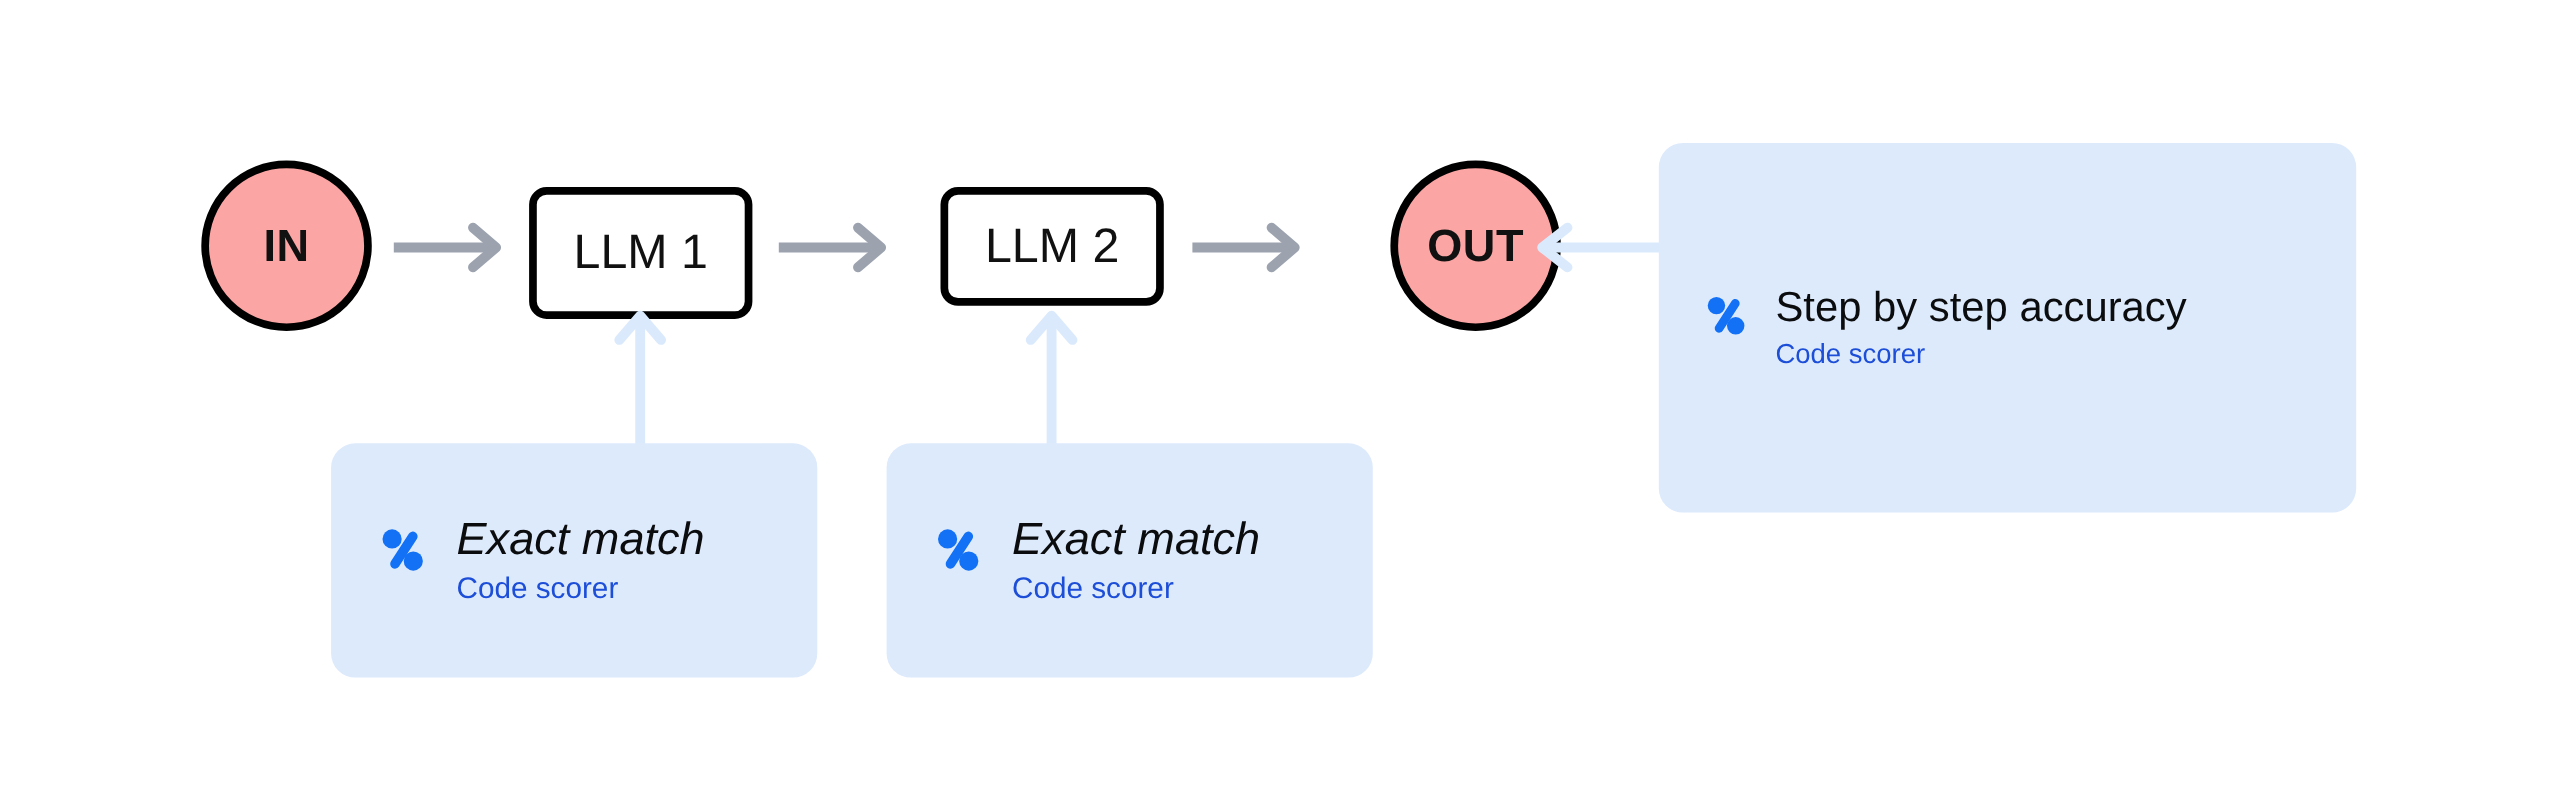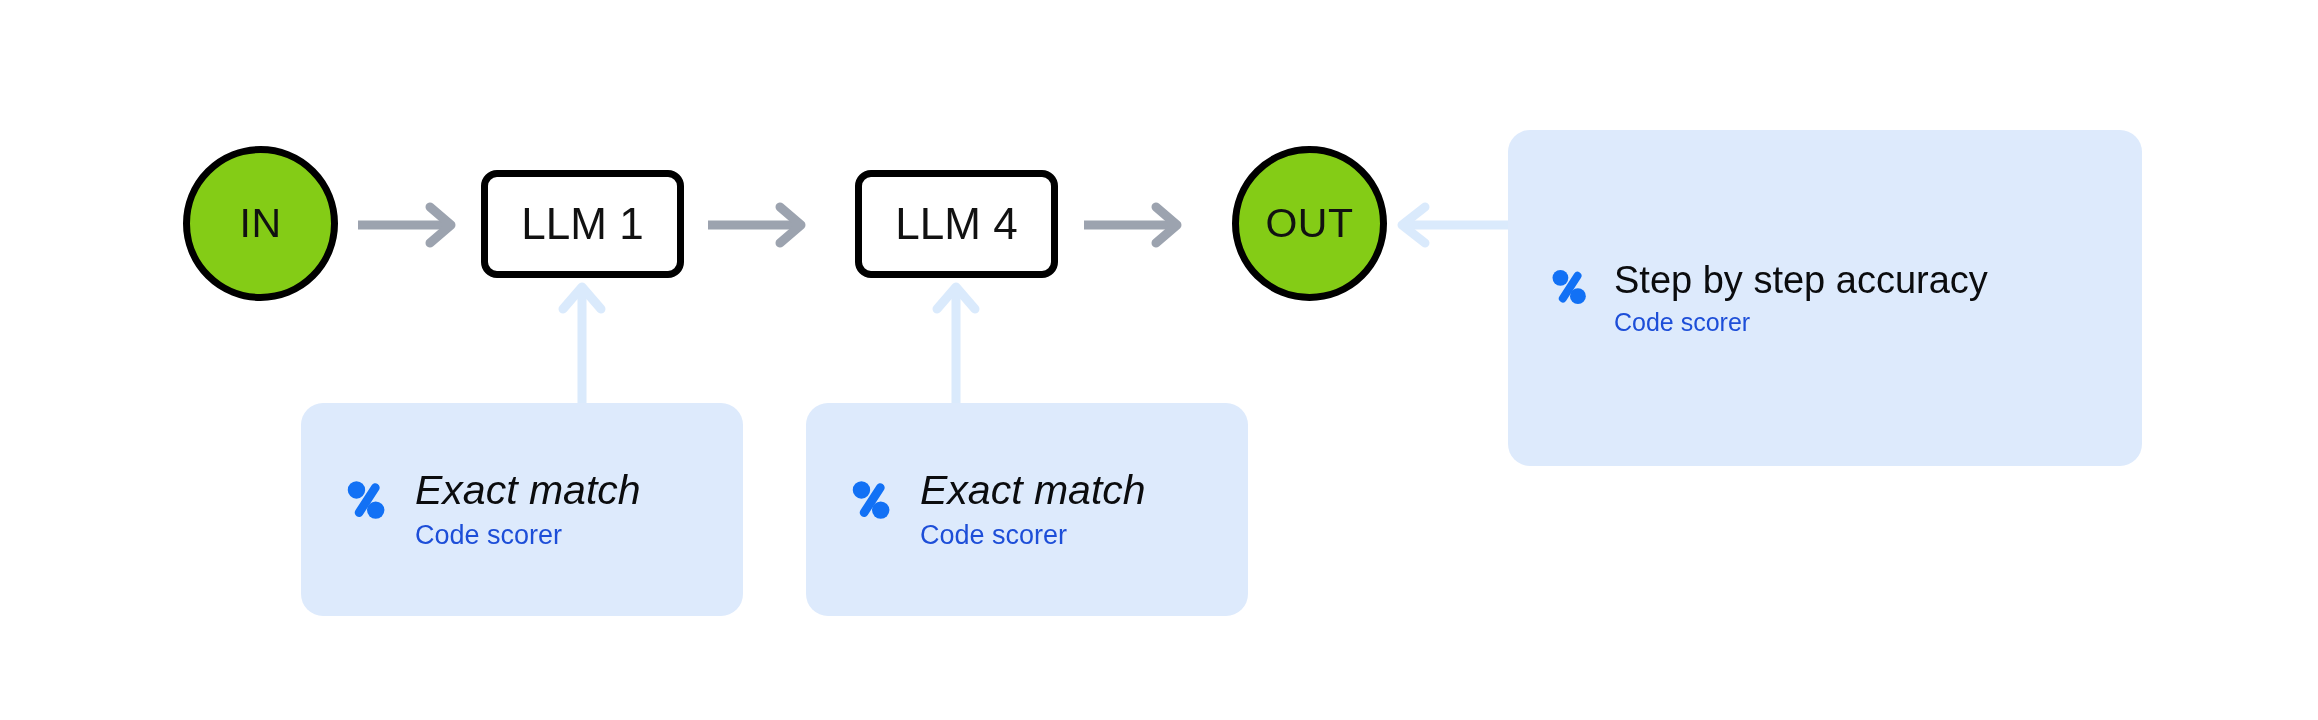--- a/index.html
+++ b/index.html
@@ -22,21 +22,22 @@
 
   
   .node-circle {
     position: absolute;
     border: 7px solid #000000;
     border-radius: 50%;
     box-sizing: border-box;
     display: flex;
     align-items: center;
     justify-content: center;
-    background: #84cc16;
+    background: #fca5a5;
+    font-weight: bold;
   }
   .node-circle .node-label {
     font-size: 41px;
     color: #111111;
     letter-spacing: 0.5px;
     line-height: 1;
   }
 
   .node-box {
     position: absolute;
@@ -114,39 +115,39 @@
 
   <div class="node-circle" style="left:183px; top:146px; width:155px; height:155px;">
     <span class="node-label">IN</span>
   </div>
 
   <svg class="arrow-svg" style="left:358px; top:205px; width:110px; height:40px;" viewBox="0 0 110 40">
     <line x1="0" y1="20" x2="92" y2="20" stroke="#9ca3af" stroke-width="9"></line>
     <polyline points="72,2 93,20 72,38" fill="none" stroke="#9ca3af" stroke-width="9" stroke-linecap="round" stroke-linejoin="round"></polyline>
   </svg>
 
-  <div class="node-box" style="left:481px; top:170px; width:203px; height:108px;">
+  <div class="node-box" style="left:481px; top:170px; width:203px; height:120px;">
     <span class="node-label">LLM 1</span>
   </div>
 
   <svg class="arrow-svg" style="left:708px; top:205px; width:110px; height:40px;" viewBox="0 0 110 40">
     <line x1="0" y1="20" x2="92" y2="20" stroke="#9ca3af" stroke-width="9"></line>
     <polyline points="72,2 93,20 72,38" fill="none" stroke="#9ca3af" stroke-width="9" stroke-linecap="round" stroke-linejoin="round"></polyline>
   </svg>
 
   <div class="node-box" style="left:855px; top:170px; width:203px; height:108px;">
-    <span class="node-label">LLM 4</span>
+    <span class="node-label">LLM 2</span>
   </div>
 
   <svg class="arrow-svg" style="left:1084px; top:205px; width:110px; height:40px;" viewBox="0 0 110 40">
     <line x1="0" y1="20" x2="92" y2="20" stroke="#9ca3af" stroke-width="9"></line>
     <polyline points="72,2 93,20 72,38" fill="none" stroke="#9ca3af" stroke-width="9" stroke-linecap="round" stroke-linejoin="round"></polyline>
   </svg>
 
-  <div class="node-circle" style="left:1232px; top:146px; width:155px; height:155px;">
+  <div class="node-circle" style="left:1264px; top:146px; width:155px; height:155px;">
     <span class="node-label">OUT</span>
   </div>
 
   <svg class="arrow-svg" style="left:1393px; top:203px; width:120px; height:44px;" viewBox="0 0 120 44">
     <line x1="120" y1="22" x2="8" y2="22" stroke="#daeafc" stroke-width="9"></line>
     <polyline points="32,4 9,22 32,40" fill="none" stroke="#daeafc" stroke-width="9" stroke-linecap="round" stroke-linejoin="round"></polyline>
   </svg>
 
   <svg class="arrow-svg" style="left:558px; top:278px; width:48px; height:128px;" viewBox="0 0 48 128">
     <line x1="24" y1="128" x2="24" y2="8" stroke="#daeafc" stroke-width="9"></line>

